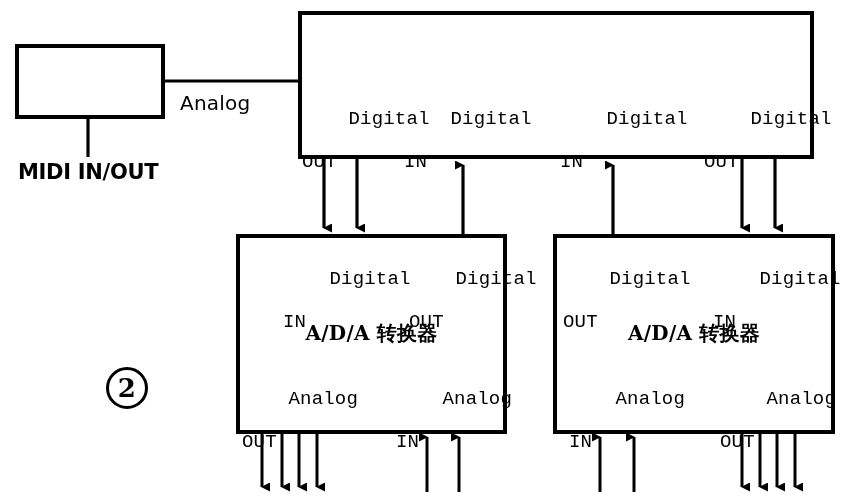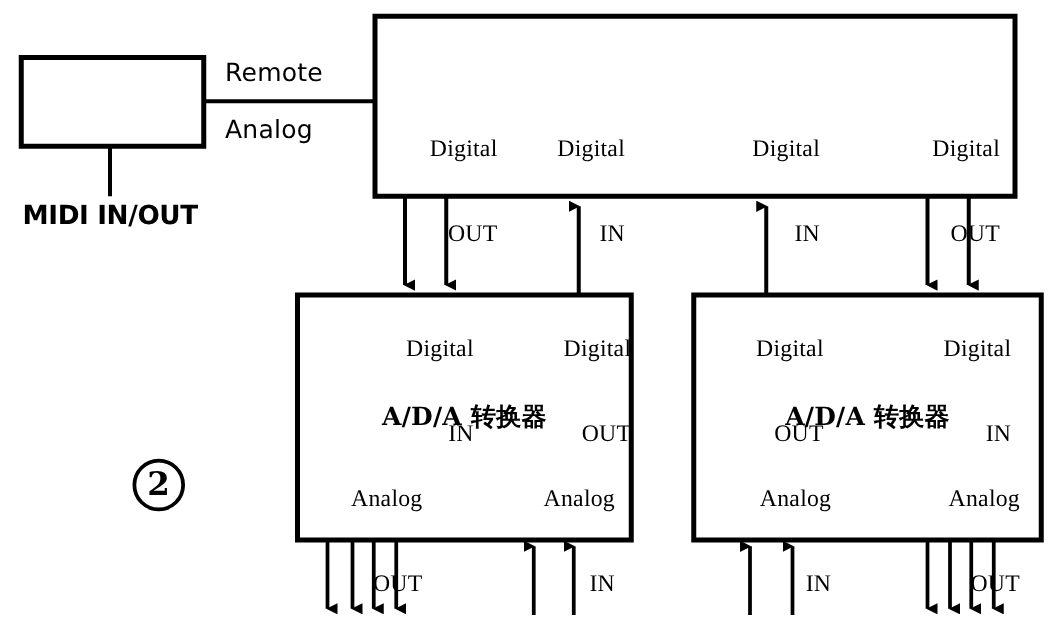--- a/index.html
+++ b/index.html
@@ -39,26 +39,25 @@
   }
   .lbl {
     position: absolute;
     color: #000000;
     white-space: pre;
     line-height: 1.12;
     letter-spacing: 0.2px;
   }
   .port-label {
     font-size: 19px;
-    text-align: right;
-    font-family: Liberation Serif, serif;
+    text-align: left;
+    font-family: Liberation Mono, monospace;
   }
   .port-label .ln2 {
     display: block;
-    margin-top: 25px;
   }
   .box-title-cn {
     font-size: 21px;
     font-weight: bold;
     text-align: center;
     font-family: "DejaVu Sans", sans-serif;
   }
   .conv-title {
     font-size: 20px;
     font-weight: bold;
@@ -135,21 +134,20 @@
 
     <line class="wire-thin" x1="742" y1="432" x2="742" y2="487" marker-end="url(#arrow-down)"></line>
     <line class="wire-thin" x1="760" y1="432" x2="760" y2="487" marker-end="url(#arrow-down)"></line>
     <line class="wire-thin" x1="777" y1="432" x2="777" y2="487" marker-end="url(#arrow-down)"></line>
     <line class="wire-thin" x1="795" y1="432" x2="795" y2="487" marker-end="url(#arrow-down)"></line>
   </svg>
 
 
   <div class="lbl midi-label" style="left:18px; top:161px;">MIDI IN/OUT</div>
 
-  <div class="lbl cable-label" style="left:180px; top:47px;">Remote</div>
   <div class="lbl cable-label" style="left:180px; top:92px;">Analog</div>
 
 
   <div class="lbl port-label" style="left:302px; top:88px; width:96px;">
     <span>Digital</span>
     <span class="ln2">OUT</span>
   </div>
   <div class="lbl port-label" style="left:404px; top:88px; width:96px;">
     <span>Digital</span>
     <span class="ln2">IN</span>

